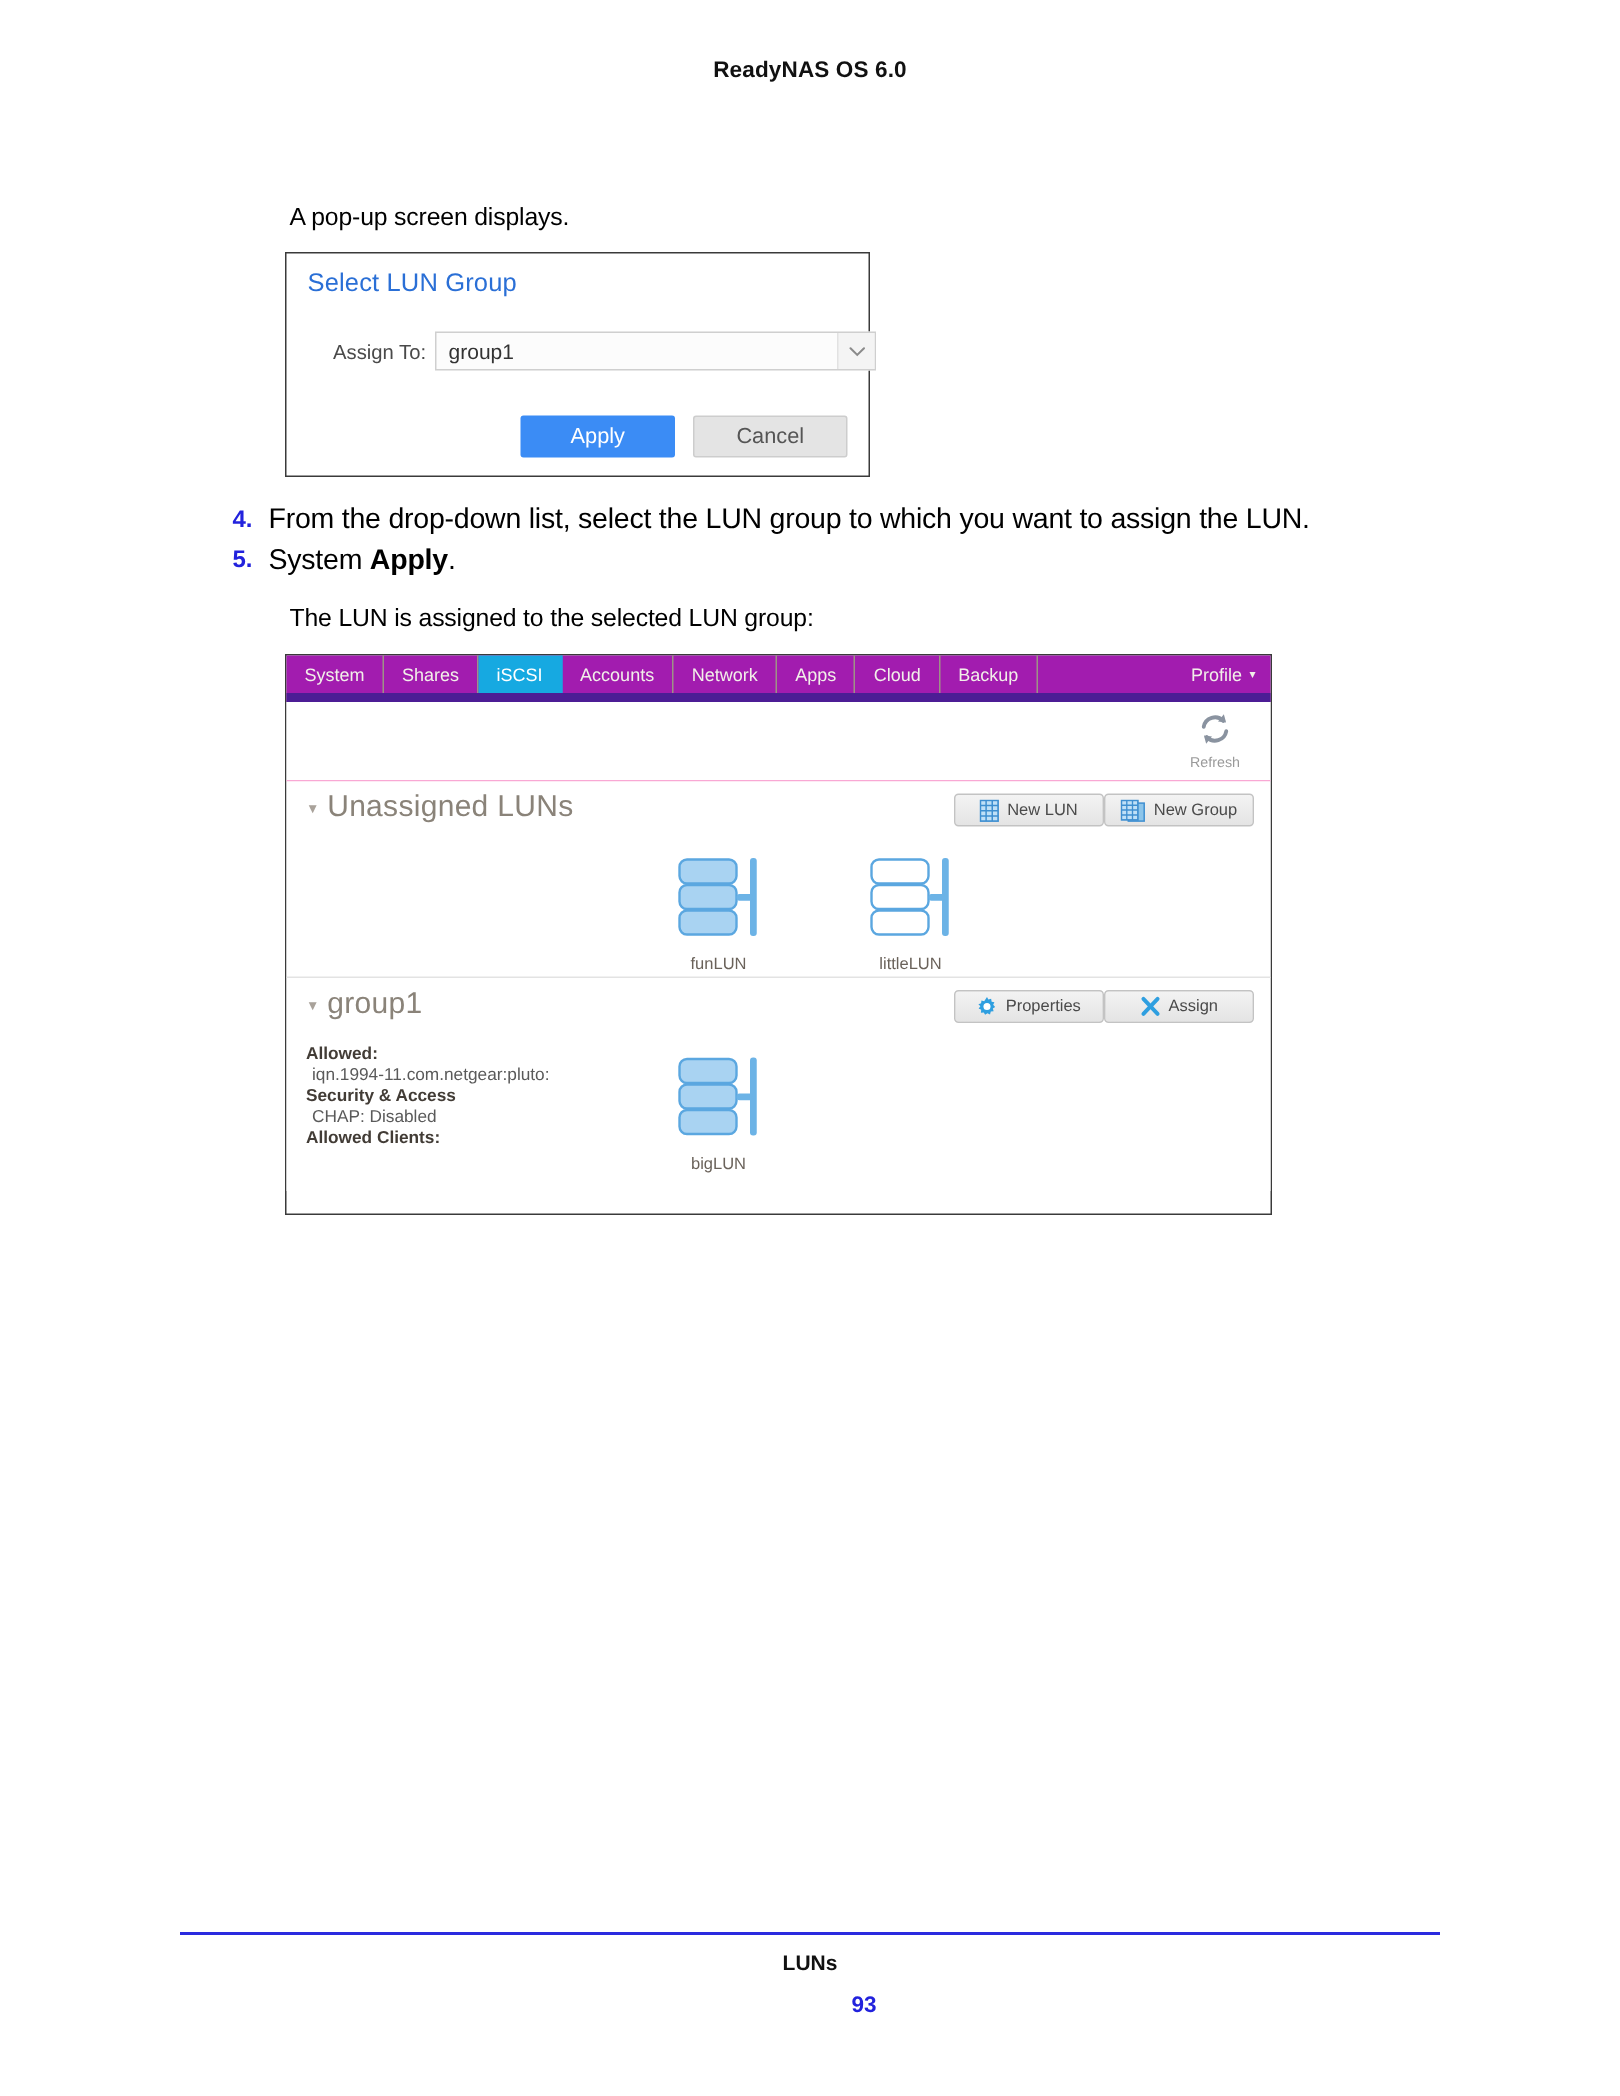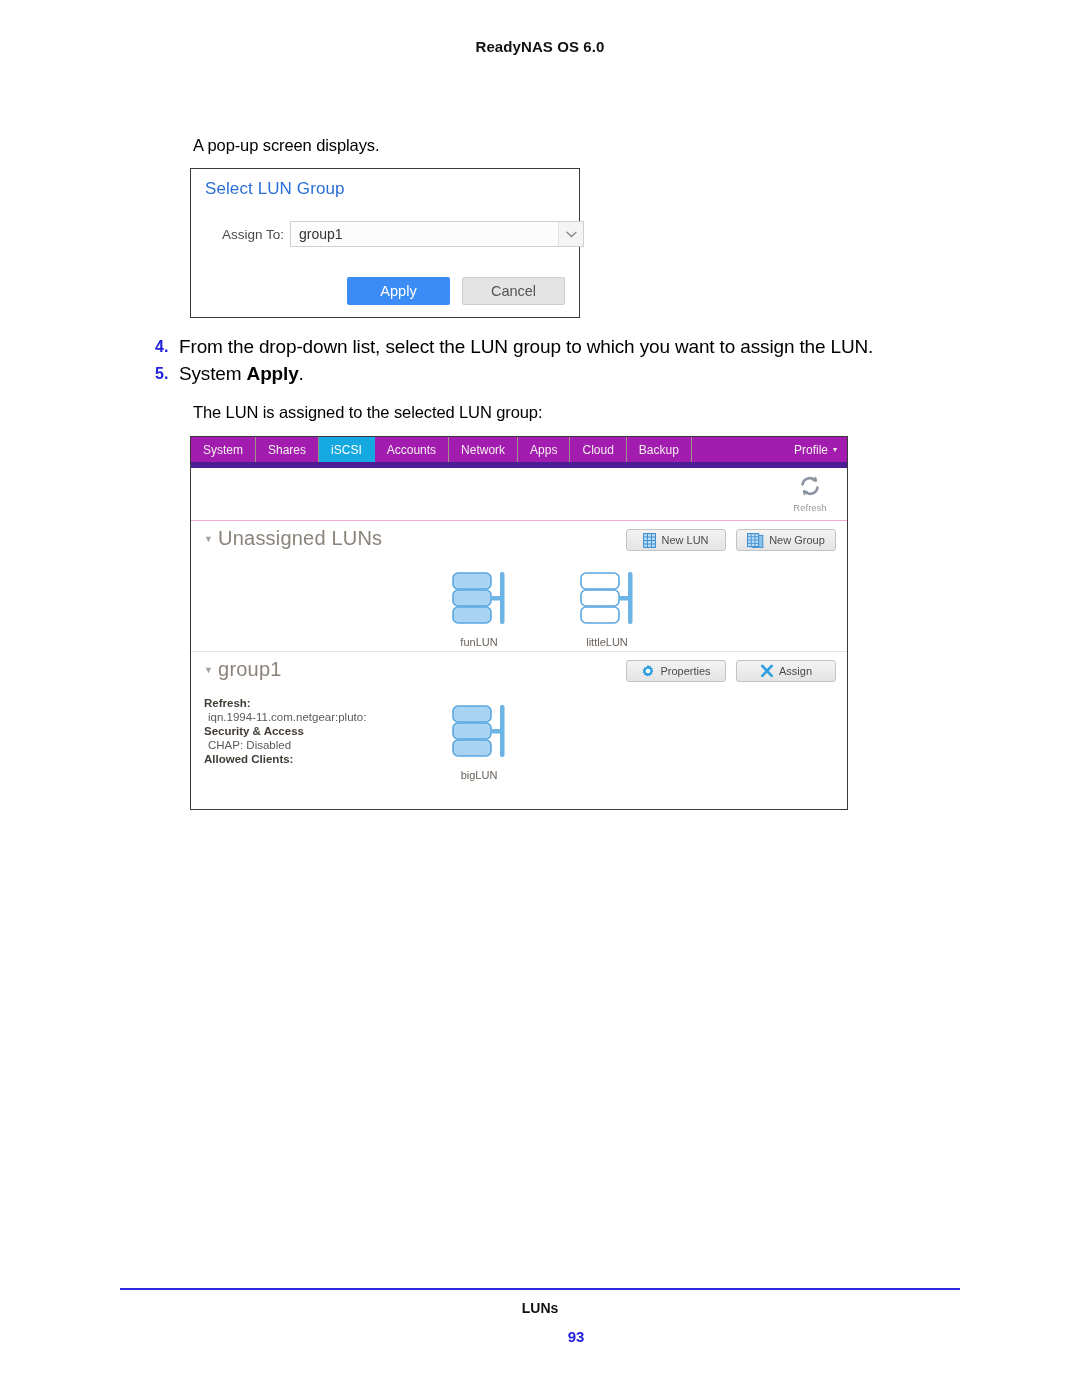--- a/index.html
+++ b/index.html
@@ -266,21 +266,20 @@
     line-height: 1;
     position: relative;
     top: 1px;
   }
 
   .section-actions {
     position: absolute;
     right: 11px;
     top: 8px;
     display: flex;
-    gap: 10px;
   }
   .ui-btn {
     min-width: 100px;
     height: 22px;
     background: linear-gradient(#f3f3f3, #e4e4e4);
     border: 1px solid #c3c3c3;
     border-radius: 3px;
     display: flex;
     align-items: center;
     justify-content: center;
@@ -518,21 +517,21 @@
               <path d="M2.6 2.2 L13.4 13.6" stroke="#2f9fe0" stroke-width="3" stroke-linecap="round"></path>
               <path d="M13.4 2.2 L2.6 13.6" stroke="#2f9fe0" stroke-width="3" stroke-linecap="round"></path>
             </svg>
           </span>
           <span>Assign</span>
         </div>
       </div>
     </div>
 
     <div class="group-body">
-      <div class="detail-key">Refresh:</div>
+      <div class="detail-key">Allowed:</div>
       <div class="detail-val">iqn.1994-11.com.netgear:pluto:</div>
       <div class="detail-key">Security &amp; Access</div>
       <div class="detail-val">CHAP: Disabled</div>
       <div class="detail-key">Allowed Clients:</div>
 
       <div class="lun" style="left:252px; top:6px;">
         <svg width="62" height="62" viewBox="0 0 62 62">
           <rect x="5" y="4" width="38" height="16" rx="5" fill="#a9d3f2" stroke="#5ba7e0" stroke-width="1.6"></rect>
           <rect x="5" y="21" width="38" height="16" rx="5" fill="#a9d3f2" stroke="#5ba7e0" stroke-width="1.6"></rect>
           <rect x="5" y="38" width="38" height="16" rx="5" fill="#a9d3f2" stroke="#5ba7e0" stroke-width="1.6"></rect>

